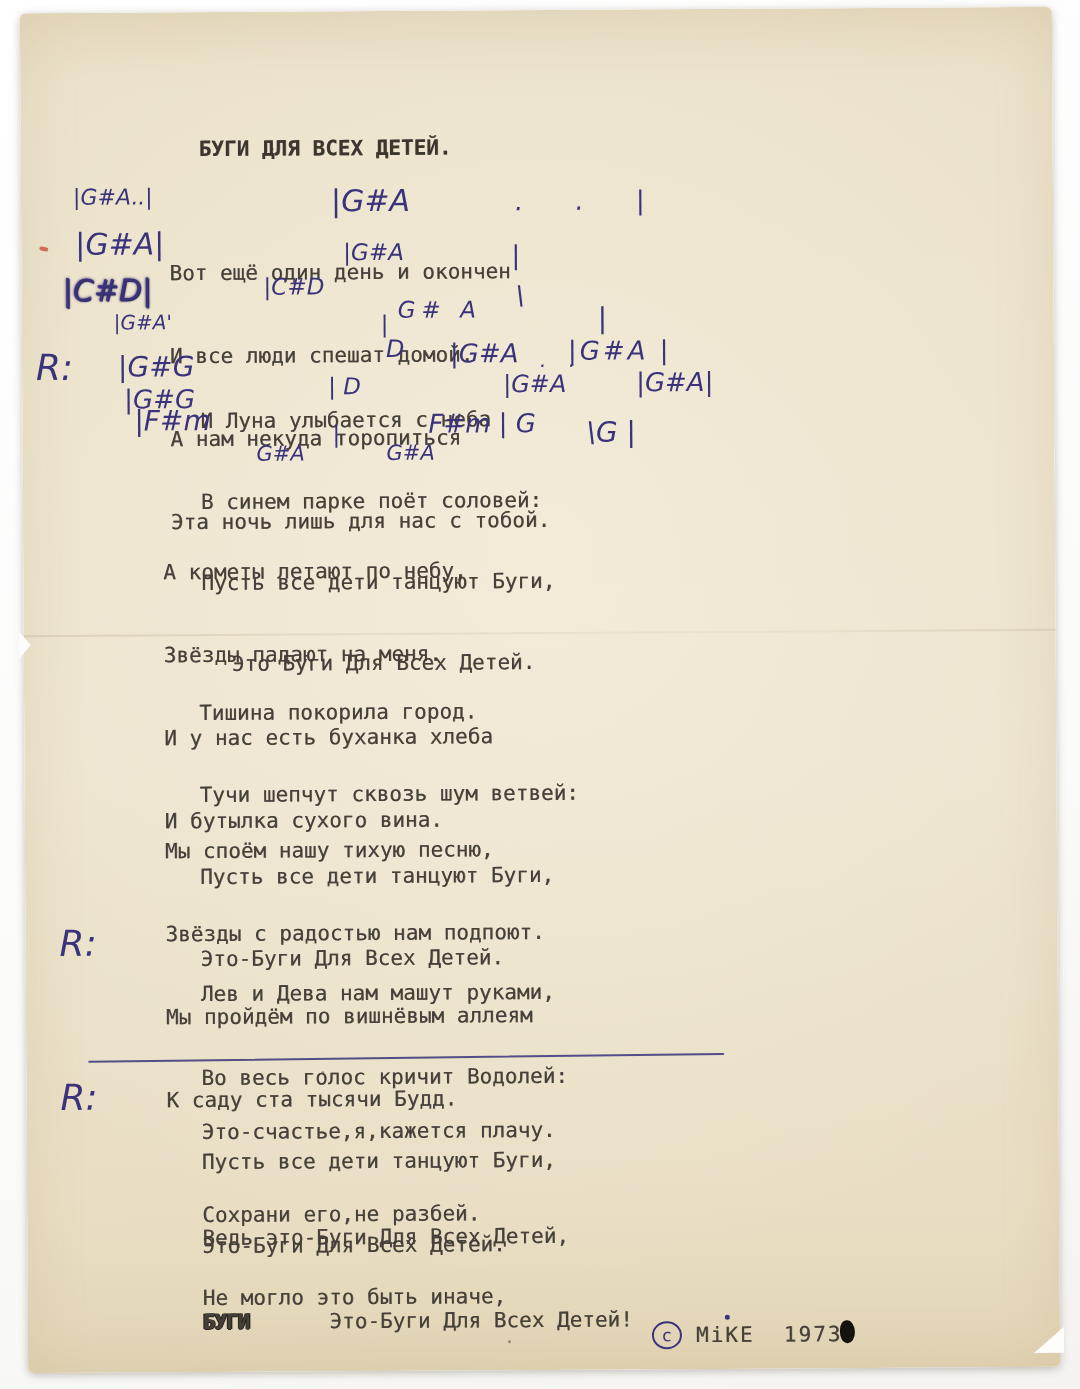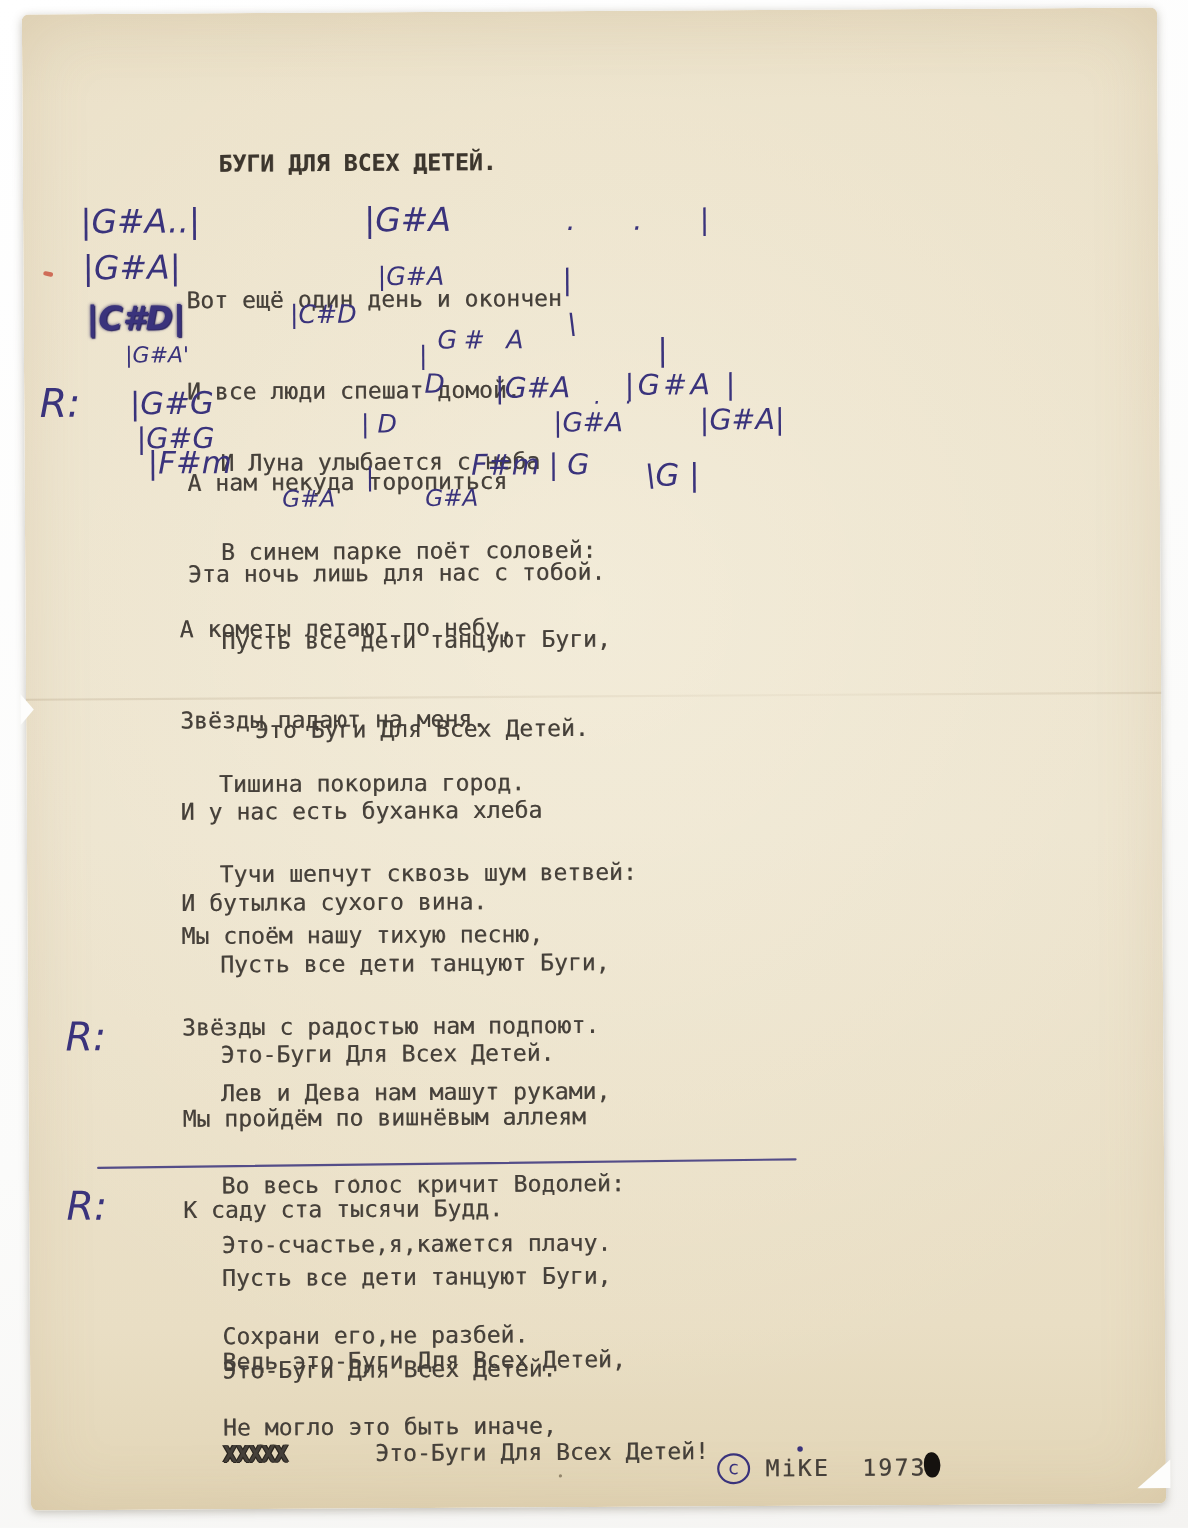--- a/index.html
+++ b/index.html
@@ -103,29 +103,29 @@
     </div>
 
     <div class="typed stanza" style="left:175px;top:1055px;--lh:35px;">
       <div class="line">Это-счастье,я,кажется плачу.</div>
       <div class="line">Сохрани его,не разбей.</div>
       <div class="line">Не могло это быть иначе,</div>
     </div>
 
     <div class="typed stanza" style="left:175px;top:1160px;--lh:36px;">
       <div class="line">Ведь это-Буги Для Всех Детей,</div>
-      <div class="line"><span class="overtyped">ХХХХХ</span><span class="gap"></span><span>Это-Буги Для Всех Детей!</span></div>
+      <div class="line"><span class="overtyped">БУГИ</span><span class="gap"></span><span>Это-Буги Для Всех Детей!</span></div>
     </div>
 
     <div class="typed" style="left:668px;top:1314px;letter-spacing:2px;">МiКЕ  1973</div>
     <div class="ink-blot" style="left:812px;top:1312px;width:15px;height:23px;"></div>
 
-    <span class="chord" style="left:52px;top:172px;font-size:30px;">|G#A..|</span>
+    <span class="chord" style="left:52px;top:172px;font-size:22px;">|G#A..|</span>
     <span class="chord" style="left:54px;top:214px;font-size:30px;">|G#A|</span>
-    <span class="chord blob" style="left:57px;top:260px;font-size:30px;font-weight:bold;">|C#D|</span>
+    <span class="chord blob" style="left:41px;top:260px;font-size:30px;">|C#D|</span>
     <span class="chord" style="left:52px;top:298px;font-size:20px;margin-left:40px;">|G#A'</span>
 
     <span class="chord" style="left:310px;top:172px;font-size:30px;">|G#A</span>
     <span class="chord" style="left:494px;top:176px;font-size:26px;letter-spacing:22px;">. . |</span>
 
     <span class="chord" style="left:322px;top:228px;font-size:23px;">|G#A</span>
     <span class="chord" style="left:490px;top:230px;font-size:26px;">|</span>
 
     <span class="chord" style="left:242px;top:262px;font-size:23px;">|C#D</span>
     <span class="chord" style="left:494px;top:270px;font-size:26px;">\</span>

